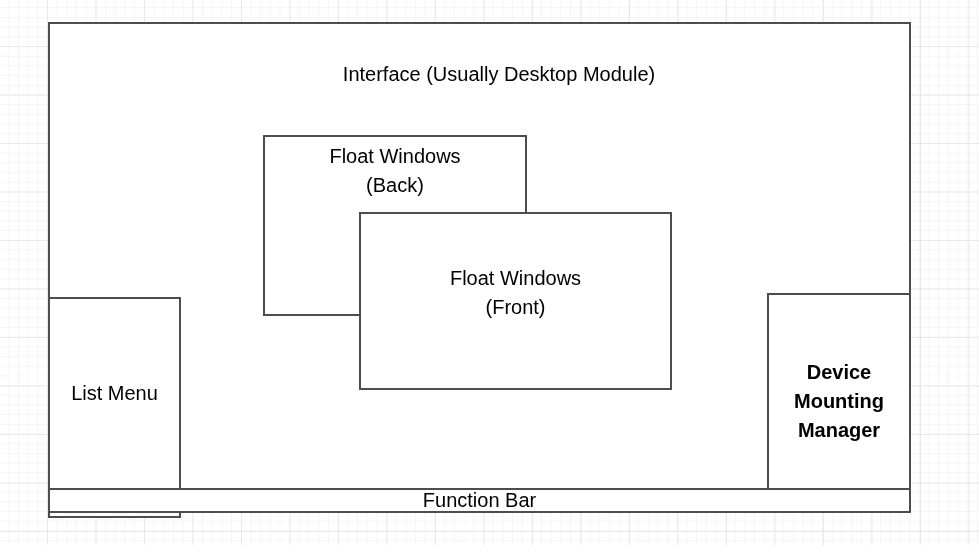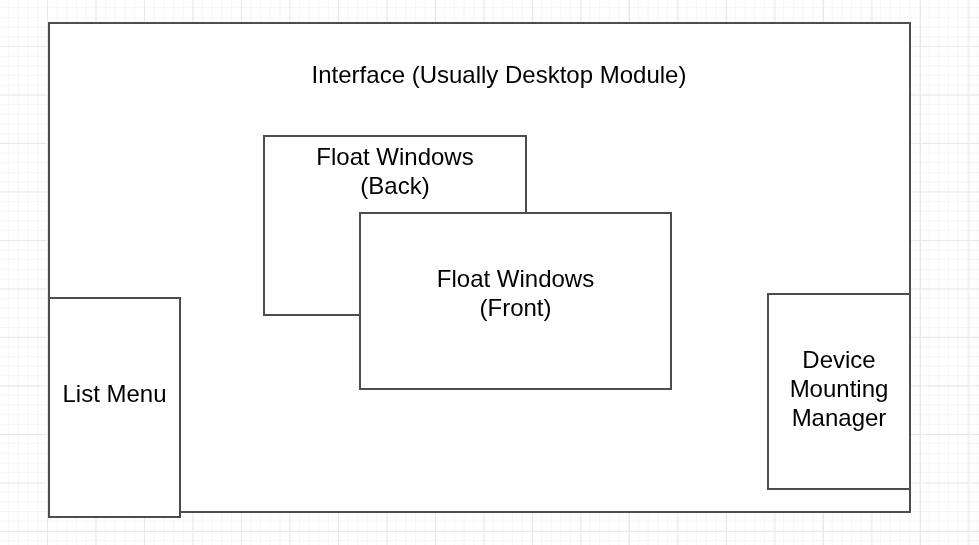--- a/index.html
+++ b/index.html
@@ -30,35 +30,35 @@
   .shape{
     position:absolute;
     background:var(--shape-fill);
     border:2px solid var(--stroke);
   }
   .label{
     position:absolute;
     left:0;right:0;
     text-align:center;
     color:var(--text);
-    font-size:24px;
+    font-size:20px;
     line-height:29px;
     white-space:pre-line;
   }
   
   .interface-box{left:48px;top:22px;width:863px;height:491px;}
   .interface-box .label{top:36px;left:449px;right:auto;transform:translateX(-50%);white-space:nowrap;}
   .float-back{left:263px;top:135px;width:264px;height:181px;}
   .float-back .label{top:5px;}
   .float-front{left:359px;top:212px;width:313px;height:178px;}
   .float-front .label{top:50px;}
   .list-menu{left:48px;top:269px;width:133px;height:221px;margin-top:28px;}
   .list-menu .label{top:80px;}
   .device-box{left:767px;top:293px;width:144px;height:197px;}
-  .device-box .label{top:50px;}
+  .device-box .label{top:63px;font-weight:bold;}
   .function-bar{left:48px;top:488px;width:863px;height:25px;display:flex;align-items:center;justify-content:center;}
   .function-bar .label{position:static;line-height:21px;}
 </style>
 </head>
 <body>
 
 <div class="canvas">
 
   <div class="shape interface-box">
     <div class="label">Interface (Usually Desktop Module)</div>
@@ -77,14 +77,17 @@
   <div class="shape list-menu">
     <div class="label">List Menu</div>
   </div>
 
   <div class="shape device-box">
     <div class="label">Device
 Mounting
 Manager</div>
   </div>
 
+  <div class="shape function-bar">
+    <div class="label">Function Bar</div>
+  </div>
 
 </div>
 
 </body></html>

